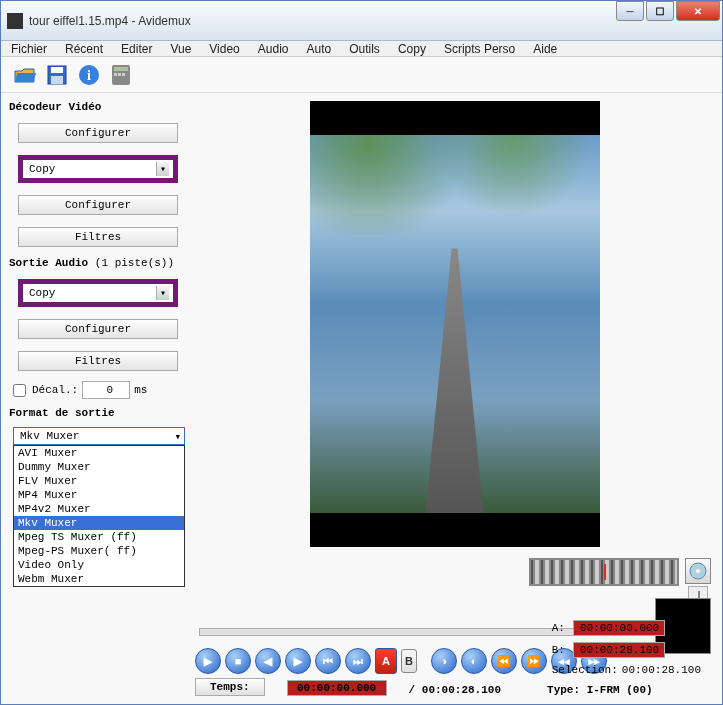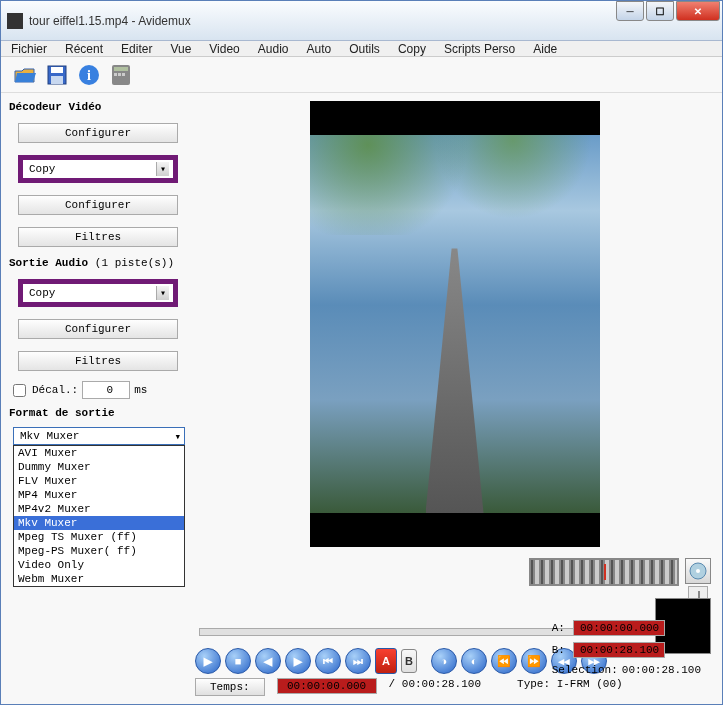--- a/index.html
+++ b/index.html
@@ -43,21 +43,21 @@
 .jogdial::after { content: ''; position: absolute; left: 50%; top: 4px; bottom: 4px; width: 2px; background: #d03020; }
 .ab-row { display: flex; align-items: center; gap: 8px; font-family: "Courier New", monospace; font-size: 11px; margin-top: 6px; }
 .timebox { border: 1px solid #aaa; background: #b91c1c; padding: 1px 6px; font-family: "Courier New", monospace; width: 92px; text-align: center; }
 .bottom-controls { display: flex; flex-direction: column; gap: 4px; padding-top: 4px; }
 .timeline { height: 24px; display: flex; align-items: center; position: relative; }
 .timeline .track { flex: 1; height: 8px; background: #e0e0e0; border: 1px solid #aaa; margin: 0 4px; }
 .transport { display: flex; gap: 4px; align-items: center; }
 .tbtn { width: 26px; height: 26px; border-radius: 13px; background: radial-gradient(circle at 35% 30%, #a8d0f8, #2864c8); border: 1px solid #2858a8; display: flex; align-items: center; justify-content: center; color: #fff; font-size: 11px; font-weight: bold; }
 .tbtn.sq { border-radius: 3px; background: linear-gradient(#f8f8f8,#e0e0e0); border: 1px solid #888; color: #333; width: 16px; height: 24px; }
 .tbtn.red { background: linear-gradient(#f84030,#c02010); color:#fff; width: 22px; border-radius:3px; }
-.time-row { display: flex; align-items: flex-start; gap: 12px; font-family: "Courier New", monospace; font-size: 11px; }
+.time-row { display: flex; align-items: flex-end; gap: 22px; font-family: "Courier New", monospace; font-size: 11px; font-weight: bold; }
 .time-btn { border: 1px solid #aaa; background: linear-gradient(#fefefe,#e0e0e0); padding: 2px 14px; }
 .extra-side { position: absolute; right: 12px; top: 558px; display: flex; flex-direction: column; align-items: center; gap: 4px; }
 .discbtn { width: 26px; height: 26px; border: 1px solid #888; background: linear-gradient(#fafafa,#d8d8d8); display: flex; align-items: center; justify-content: center; }
 .vslider { width: 20px; height: 54px; border: 1px solid #aaa; background: #eee; position: relative; }
 .vslider::after { content:''; position:absolute; left:50%; width:2px; top:4px; bottom:4px; background:#888; }
 .blackbox { width: 56px; height: 56px; background: #000; border: 1px solid #888; position: absolute; right: 12px; top: 598px; }
 </style>
 </head>
 <body>
 

